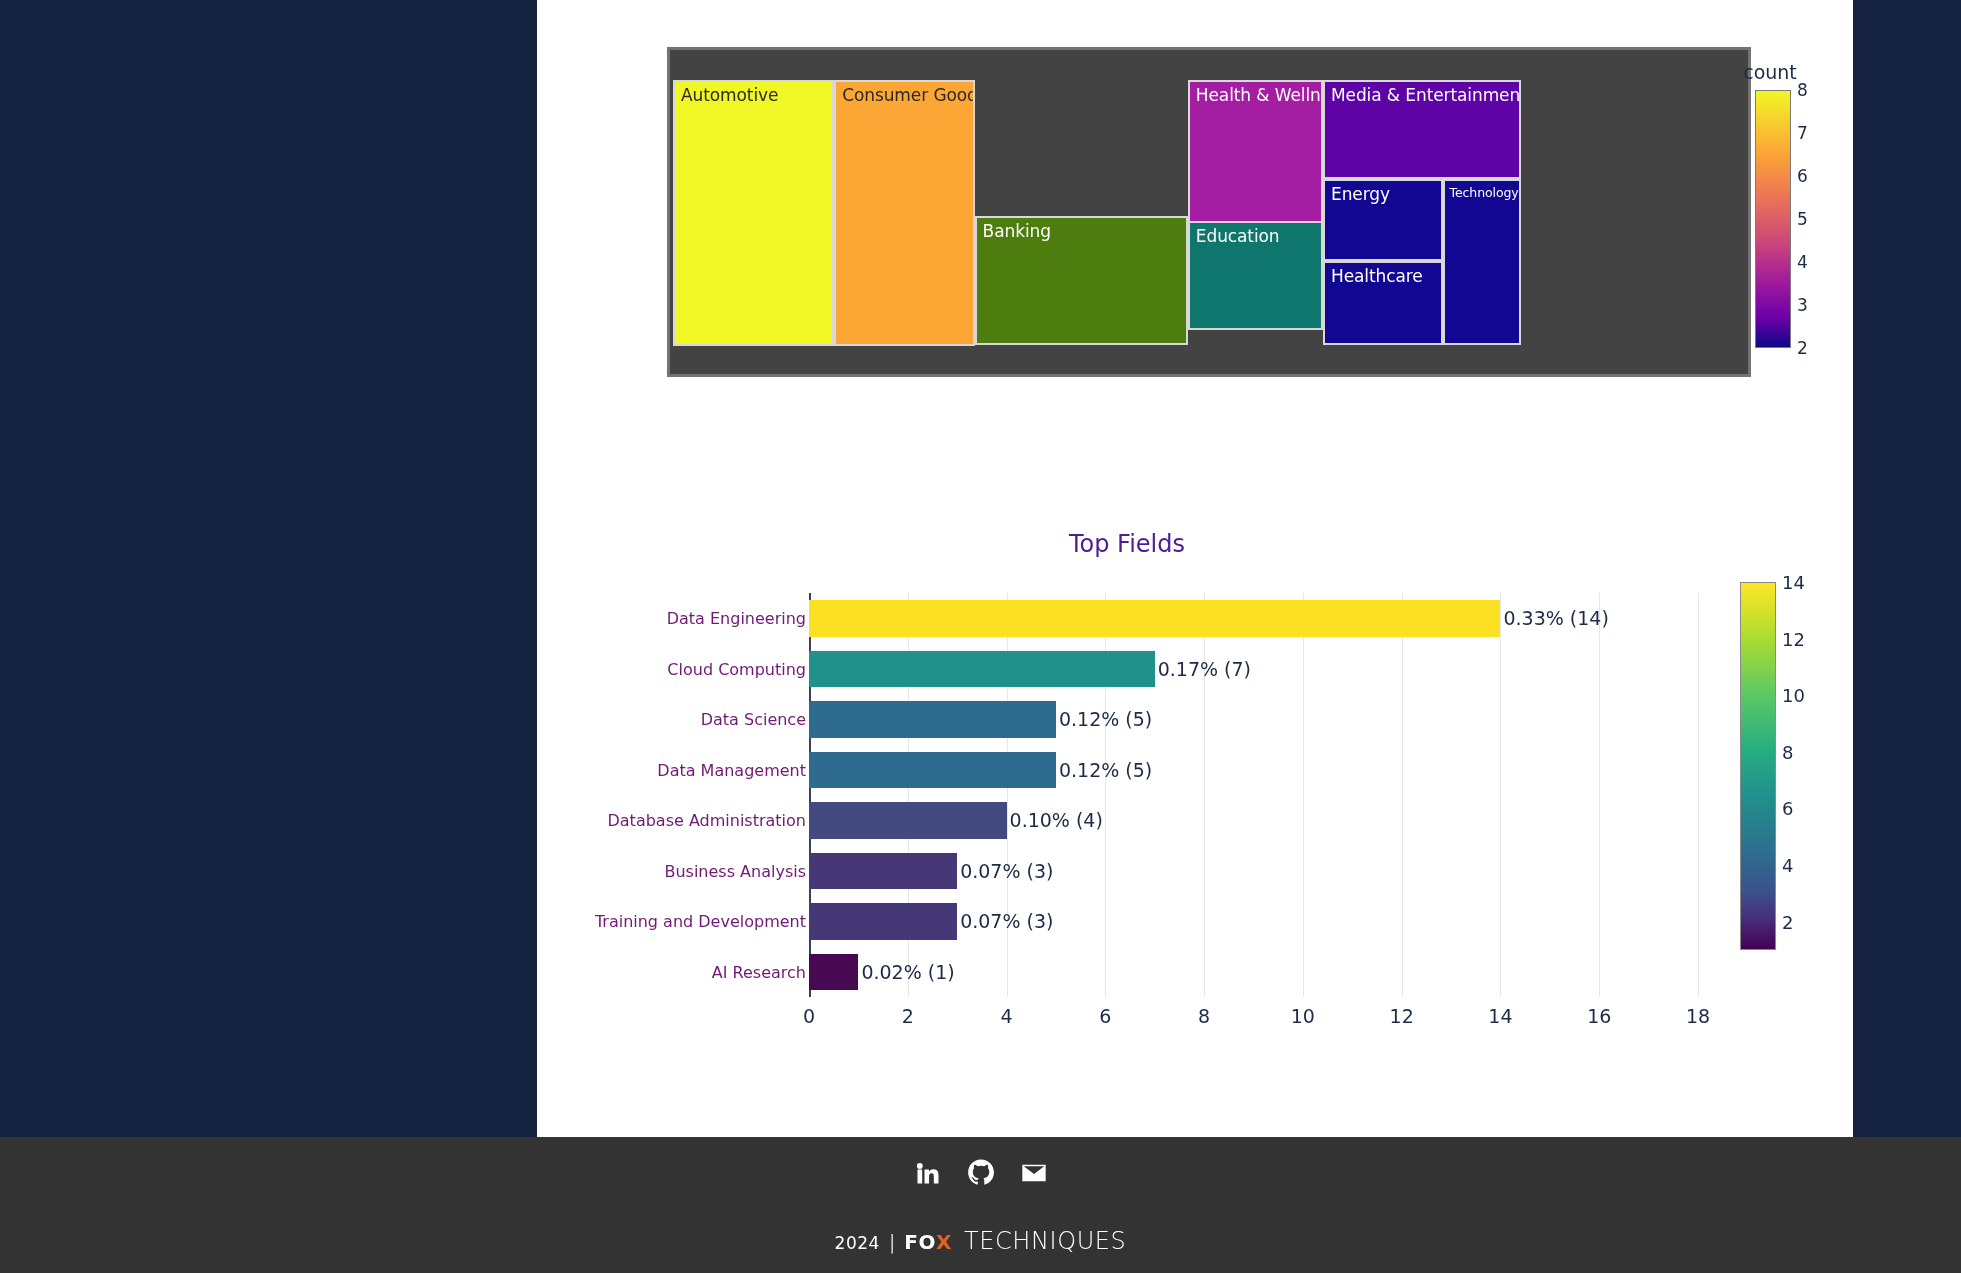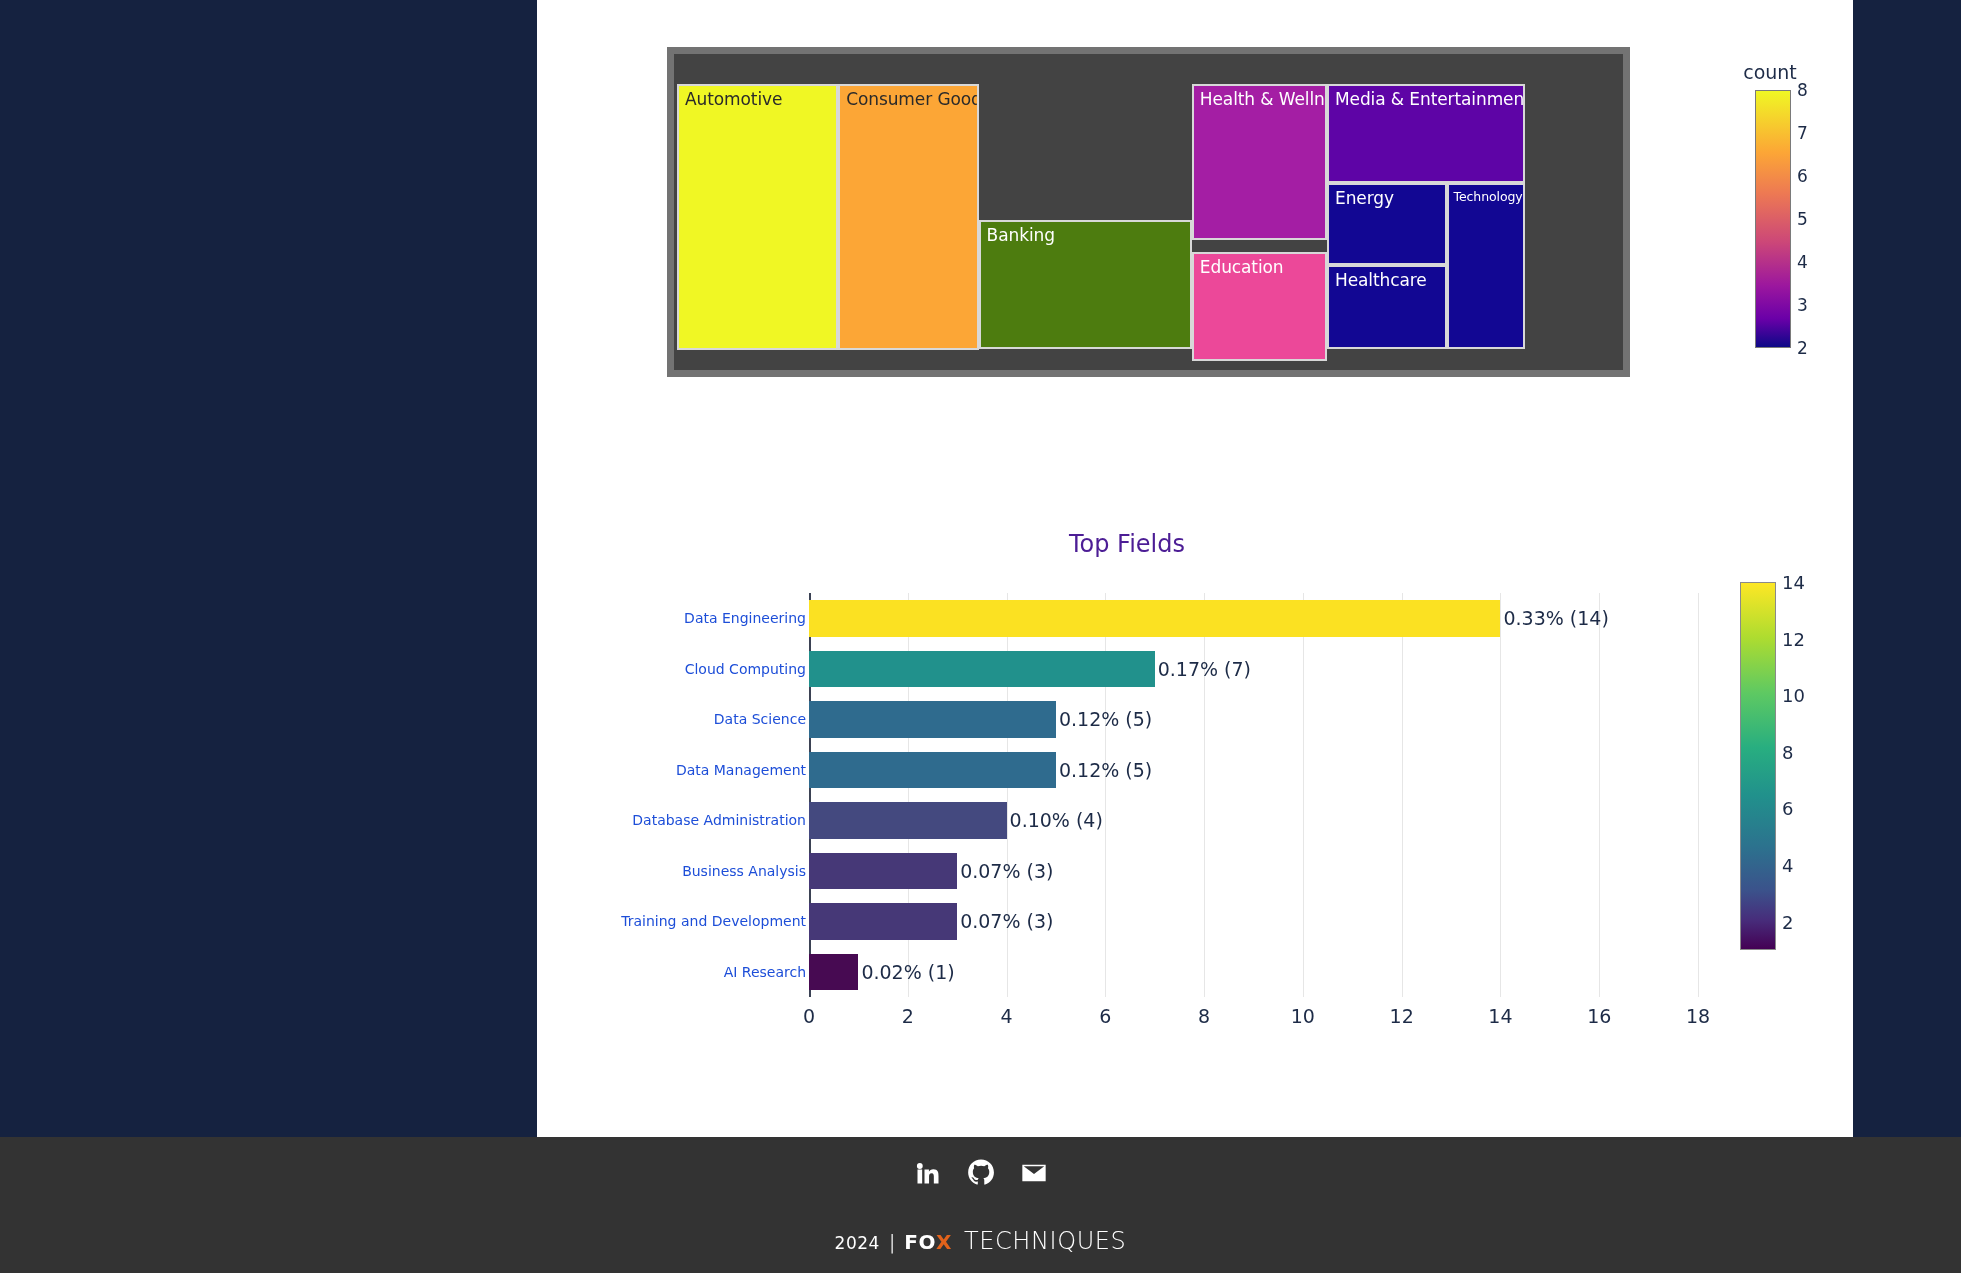--- a/index.html
+++ b/index.html
@@ -13,22 +13,22 @@
 
   
   .content-panel {
     position:absolute; left:537px; top:0; width:1316px; height:1137px;
     background:#ffffff;
   }
 
   
   .treemap-figure { position:absolute; left:0px; top:47px; width:1316px; height:345px; }
   .treemap-plot {
-    position:absolute; left:130px; top:0px; width:963px; height:330px;
-    background:#434343; border:7px solid #737373;
+    position:absolute; left:130px; top:0px; width:1084px; height:330px;
+    background:#434343; border:3px solid #737373;
   }
   .tm-tile {
     position:absolute;
     border:2px solid #d8d8d8;
     overflow:hidden;
   }
   .tm-label {
     position:absolute; left:6px; top:3px;
     font-size:17px; line-height:1.2;
     white-space:nowrap;
@@ -70,21 +70,21 @@
   }
   .bar-axisline {
     position:absolute; left:0; top:0; width:1.6px; height:100%; background:#3b4254;
   }
   .bar-row {
     position:absolute; left:0; width:100%; height:50.5px;
   }
   .bar-cat-label {
     position:absolute; right:100%; top:50%; transform:translateY(-50%);
     margin-right:3px; white-space:nowrap;
-    font-size:14px; color:#1d4ed8;
+    font-size:16px; color:#701a75;
   }
   .bar-rect {
     position:absolute; left:0; top:7px; height:36.5px;
   }
   .bar-val-label {
     position:absolute; top:50%; transform:translateY(-50%);
     margin-left:3px; white-space:nowrap;
     font-size:19px; color:#1d2b47;
   }
   .bar-xtick {
@@ -141,21 +141,21 @@
           </div>
           <div class="tm-tile" style="left: 164.2px; top: 30px; width: 140.4px; height: 265.5px; background: rgb(252, 166, 54);">
             <div class="tm-label dark">Consumer Goods</div>
           </div>
           <div class="tm-tile" style="left: 304.6px; top: 165.7px; width: 213.2px; height: 129.8px; background: #4d7c0f;">
             <div class="tm-label light">Banking</div>
           </div>
           <div class="tm-tile" style="left: 517.8px; top: 30px; width: 135.2px; height: 156.35px; background: rgb(164, 30, 164);">
             <div class="tm-label light">Health &amp; Wellness</div>
           </div>
-          <div class="tm-tile" style="left: 517.8px; top: 198px; width: 135.2px; height: 109.15px; background: #ec4899;">
+          <div class="tm-tile" style="left: 517.8px; top: 171px; width: 135.2px; height: 109.15px; background: #0f766e;">
             <div class="tm-label light">Education</div>
           </div>
           <div class="tm-tile" style="left: 653px; top: 30px; width: 197.6px; height: 98.825px; background: rgb(94, 4, 166);">
             <div class="tm-label light">Media &amp; Entertainment</div>
           </div>
           <div class="tm-tile" style="left: 653px; top: 128.825px; width: 119.6px; height: 82.6px; background: rgb(18, 7, 147);">
             <div class="tm-label light">Energy</div>
           </div>
           <div class="tm-tile" style="left: 653px; top: 211.425px; width: 119.6px; height: 84.075px; background: rgb(18, 7, 147);">
             <div class="tm-label light">Healthcare</div>

